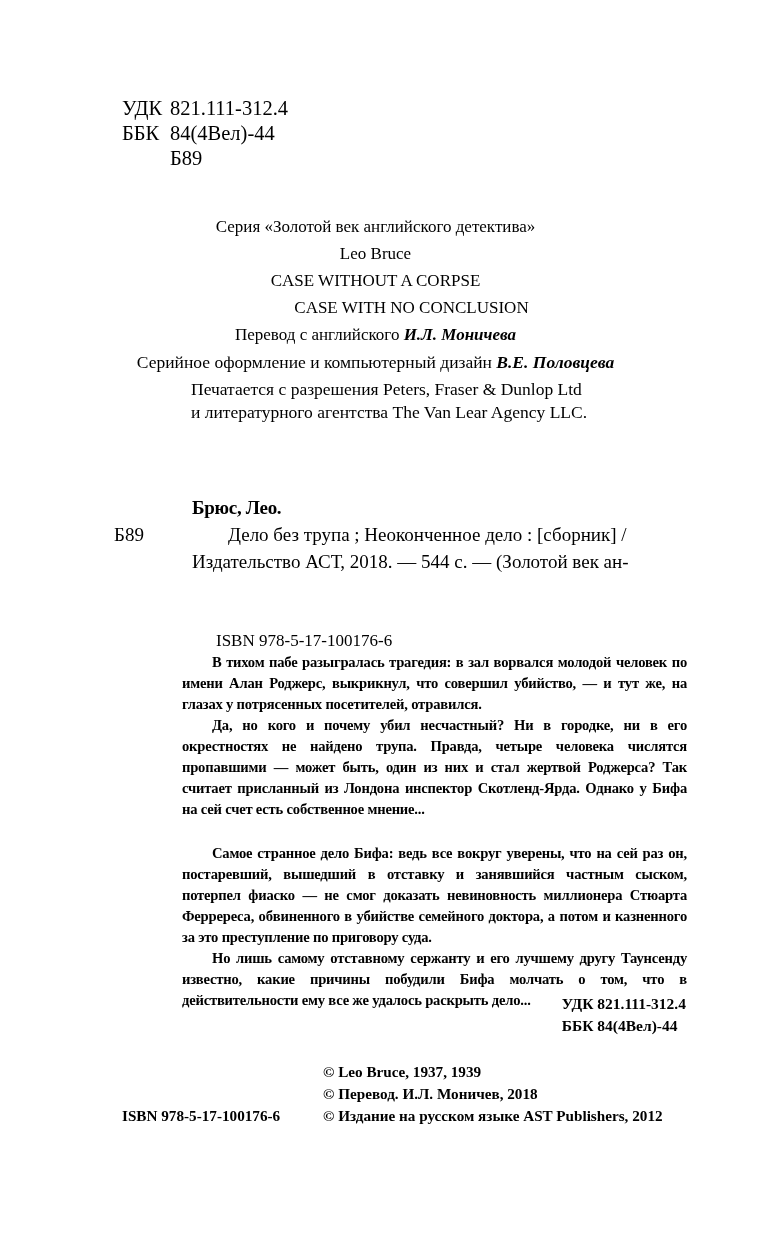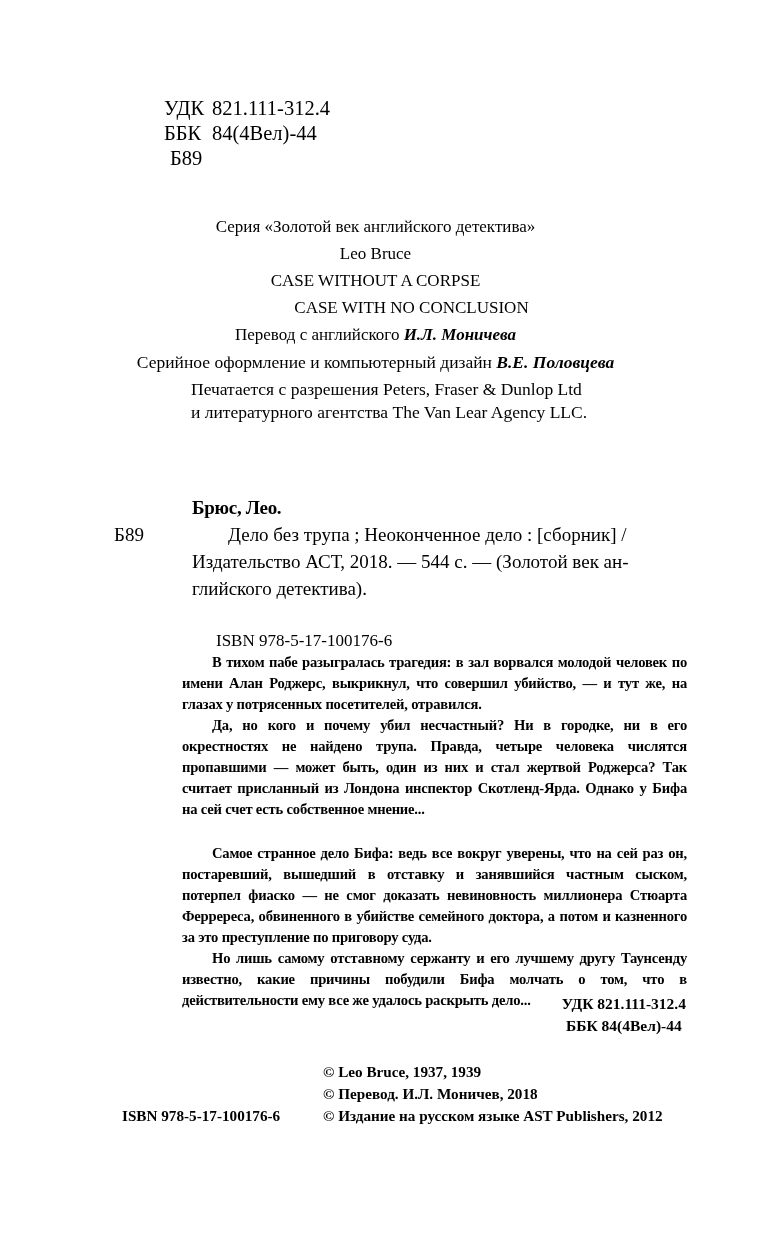--- a/index.html
+++ b/index.html
@@ -3,37 +3,37 @@
   <meta charset="utf-8">
   <style>
     html, body { margin: 0; padding: 0; background: #ffffff; }
     body {
       width: 768px; height: 1240px; position: relative; overflow: hidden;
       font-family: "Liberation Serif", "DejaVu Serif", serif; color: #000;
     }
     .abs { position: absolute; }
     .codes { left: 122px; top: 96px; font-size: 20.5px; line-height: 25px; font-weight: normal; }
     .codes .row { display: flex; white-space: nowrap; }
-    .codes .k { width: 48px; margin-left: 42px; }
+    .codes .k { width: 48px; }
     .codes .indent { padding-left: 48px; }
     .center-block { left: 0; width: 768px; text-align: center; font-size: 17px; white-space: nowrap; }
     .credit-line { position: absolute; left: 0; width: 751px; text-align: center; }
     .ital { font-style: italic; font-weight: bold; }
     .perm { left: 191px; top: 349px; font-size: 17.5px; line-height: 23px; white-space: nowrap; }
     .card { font-size: 19px; line-height: 27px; white-space: nowrap; }
     .card-author { left: 192px; top: 494px; font-weight: bold; letter-spacing: -0.3px; }
     .card-b89 { left: 114px; top: 521px; }
     .card-body { left: 192px; top: 521px; width: 500px; }
     .card-body p { margin: 0; text-align: justify; text-align-last: left; }
     .card-body .first { text-indent: 36px; }
     .isbn-card { left: 216px; top: 627px; font-size: 17px; }
     .annot { left: 182px; width: 505px; font-size: 14.6px; line-height: 21px; font-weight: bold; letter-spacing: -0.2px; }
     .annot p { margin: 0; text-align: justify; text-indent: 30px; }
     .annot p.lastline { text-align-last: left; }
-    .codes-right { right: 82px; top: 993px; font-size: 15.5px; line-height: 22px; font-weight: bold; text-align: center; }
+    .codes-right { right: 82px; top: 993px; font-size: 15.5px; line-height: 22px; font-weight: bold; text-align: left; }
     .copyright { left: 323px; top: 1061px; font-size: 15.2px; line-height: 22px; font-weight: bold; white-space: nowrap; }
     .isbn-bottom { left: 122px; top: 1105px; font-size: 15.2px; line-height: 22px; font-weight: bold; white-space: nowrap; }
   </style>
 </head>
 <body>
 
 <div class="abs codes">
   <div class="row">
     <span class="k">УДК</span>
     <span>821.111-312.4</span>
@@ -65,21 +65,20 @@
 <div class="abs perm" style="top:378px;">
   <div>Печатается с разрешения Peters, Fraser &amp; Dunlop Ltd</div>
   <div>и литературного агентства The Van Lear Agency LLC.</div>
 </div>
 
 <div class="abs card card-author">Брюс, Лео.</div>
 <div class="abs card card-b89">Б89</div>
 <div class="abs card card-body">
   <p class="first">Дело без трупа ; Неоконченное дело : [сборник] /</p>
   <p>Издательство АСТ, 2018. — 544 с. — (Золотой век ан-</p>
-  <p>глийского детектива).</p>
 </div>
 <div class="abs card isbn-card">ISBN 978-5-17-100176-6</div>
 
 <div class="abs annot" style="top:652px;">
   <p>В тихом пабе разыгралась трагедия: в зал ворвался молодой человек по имени Алан Роджерс, выкрикнул, что совершил убийство, — и тут же, на глазах у потрясенных посетителей, отравился.</p>
   <p class="lastline">Да, но кого и почему убил несчастный? Ни в городке, ни в его окрестностях не найдено трупа. Правда, четыре человека числятся пропавшими — может быть, один из них и стал жертвой Роджерса? Так считает присланный из Лондона инспектор Скотленд-Ярда. Однако у Бифа на сей счет есть собственное мнение...</p>
 </div>
 
 <div class="abs annot" style="top:843px;">
   <p class="lastline">Самое странное дело Бифа: ведь все вокруг уверены, что на сей раз он, постаревший, вышедший в отставку и занявшийся частным сыском, потерпел фиаско — не смог доказать невиновность миллионера Стюарта Ферререса, обвиненного в убийстве семейного доктора, а потом и казненного за это преступление по приговору суда.</p>

